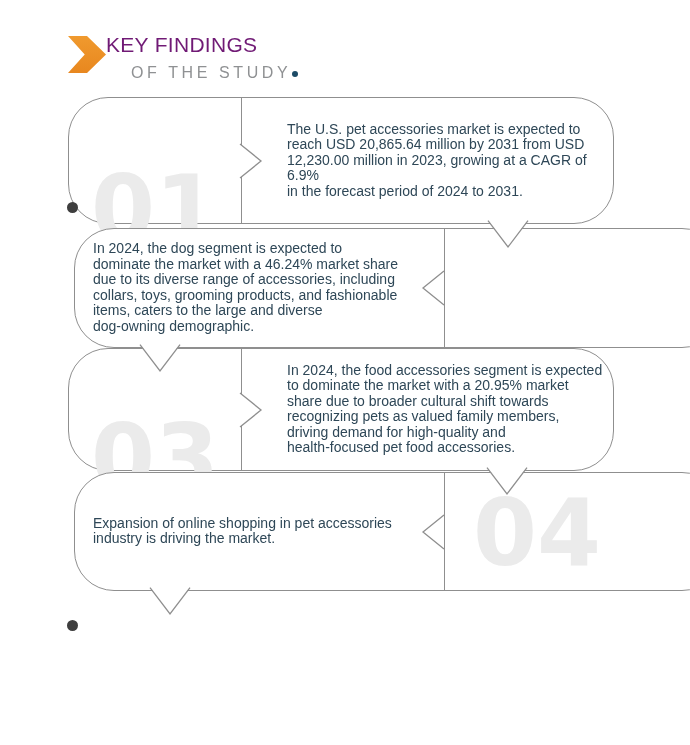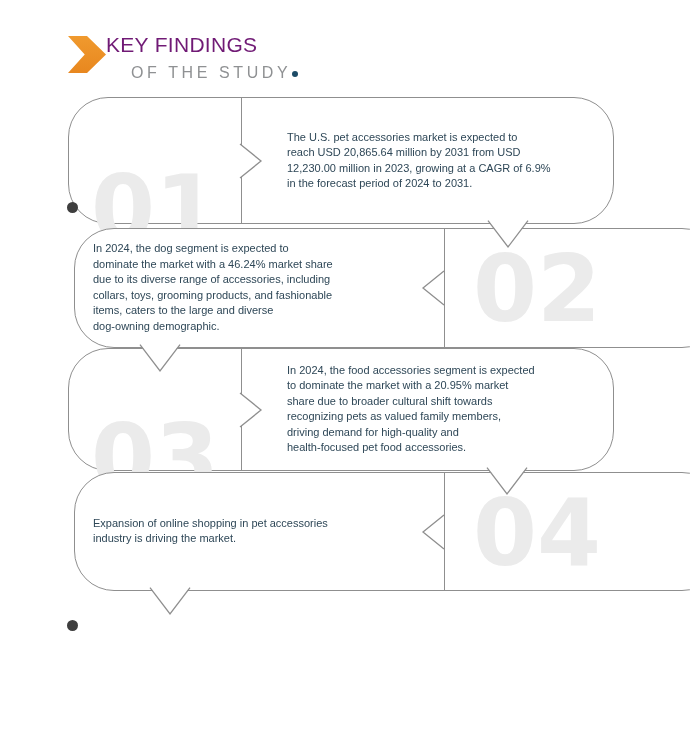--- a/index.html
+++ b/index.html
@@ -47,21 +47,21 @@
   .num{
     position:absolute;top:50%;transform:translateY(-48%);
     font-family:"DejaVu Sans",sans-serif;font-size:92px;font-weight:bold;
     color:#ebebeb;line-height:1;
   }
   .num-left{left:0;width:172px;text-align:center;margin-top:47px;}
   .num-right{left:398px;}
 
   .txt{
     position:absolute;top:50%;transform:translateY(-50%);
-    font-size:11px;line-height:15.6px;color:#2e4757;
+    font-size:14px;line-height:15.6px;color:#2e4757;
     white-space:pre-line;
   }
   .txt-right-col{left:218px;width:334px;text-align:left;}
   .txt-left-col{left:18px;width:328px;text-align:left;}
 
   
   .notch{position:absolute;z-index:5;overflow:visible;}
   .n1{left:488px;top:220px;}
   .n2{left:140px;top:344px;}
   .n3{left:487px;top:467px;}
@@ -96,21 +96,20 @@
 12,230.00 million in 2023, growing at a CAGR of 6.9%
 in the forecast period of 2024 to 2031.</div>
   </div>
 
   <div class="bubble b2">
     <div class="divider"></div>
     <svg class="chev chev-l" width="24" height="40" viewBox="0 0 24 40">
       <polygon points="24,3 3,20 24,37" fill="#ffffff"></polygon>
       <polyline points="24,3 3,20 24,37" fill="none" stroke="#8f8f8f" stroke-width="1.3"></polyline>
     </svg>
-    <div class="num num-right">02</div>
     <div class="txt txt-left-col">In 2024, the dog segment is expected to
 dominate the market with a 46.24% market share
 due to its diverse range of accessories, including
 collars, toys, grooming products, and fashionable
 items, caters to the large and diverse
 dog-owning demographic.</div>
   </div>
 
   <div class="bubble b3">
     <div class="divider"></div>

